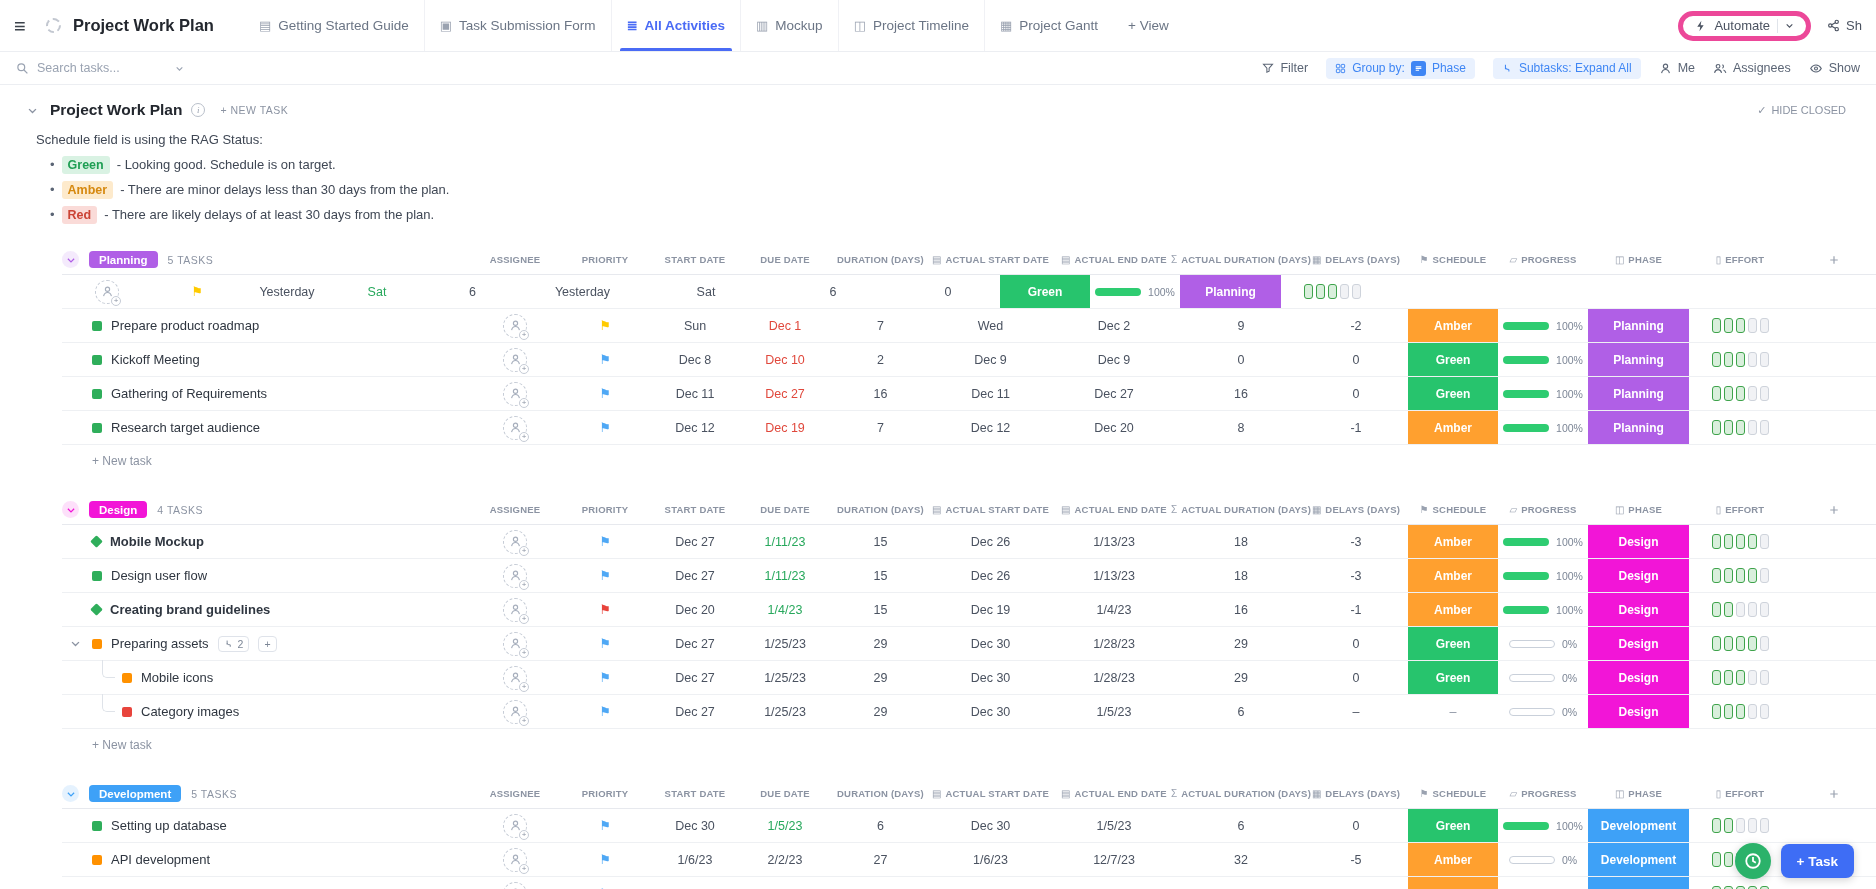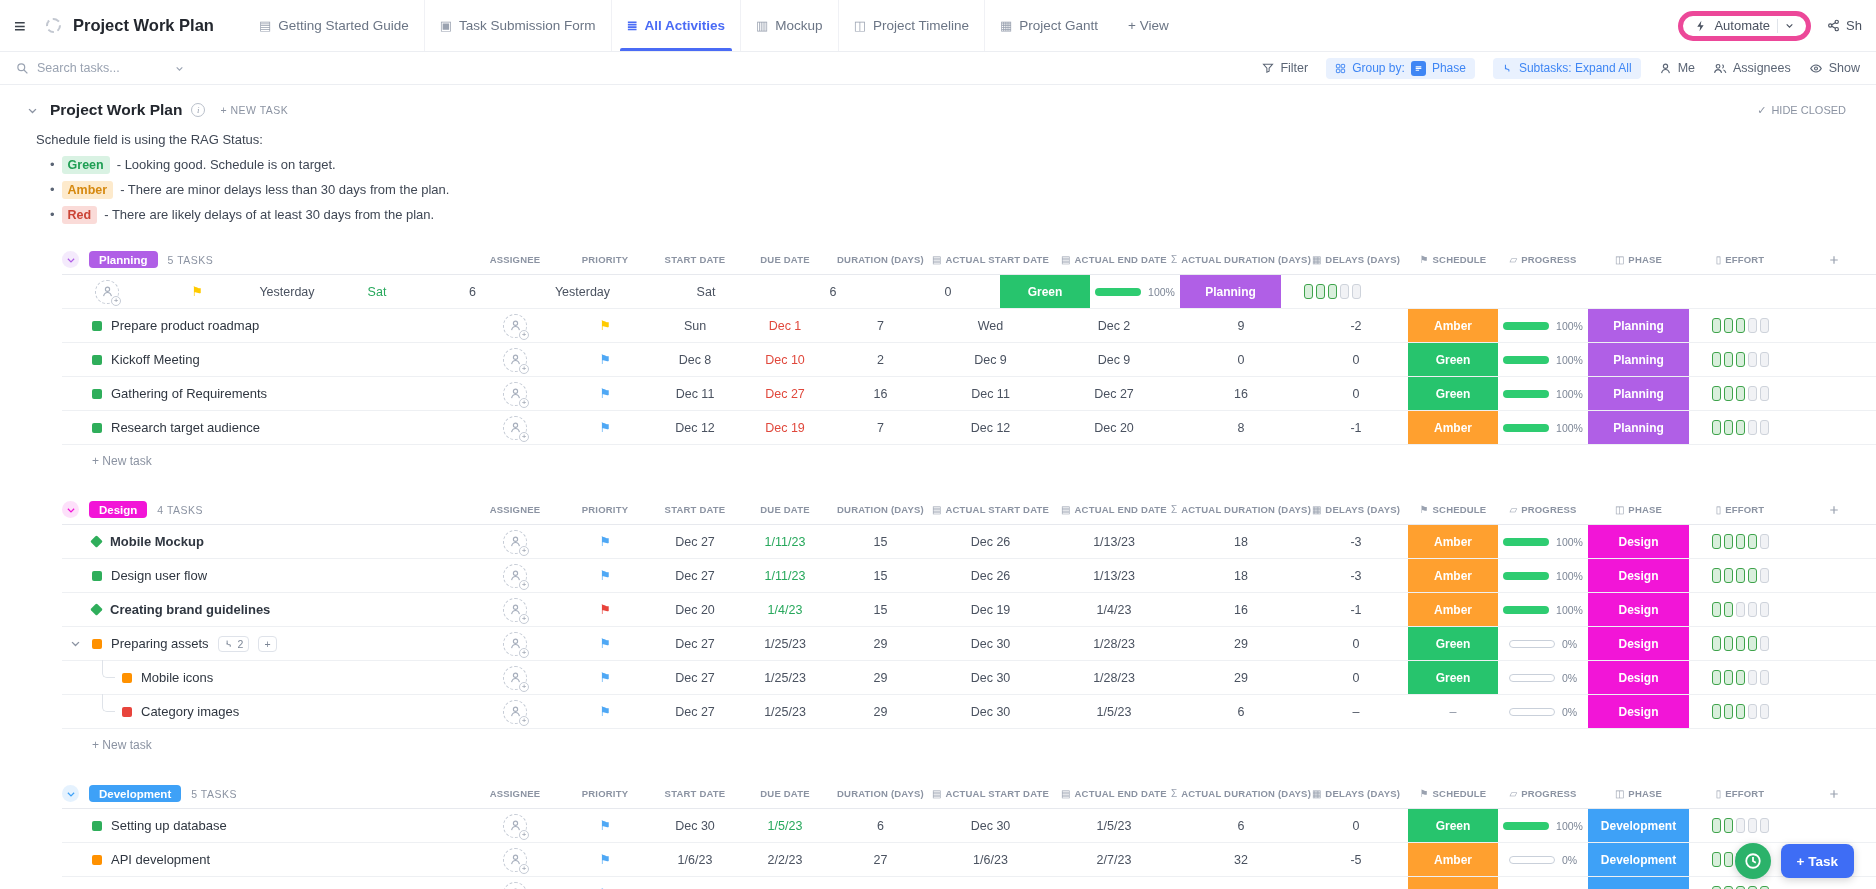--- a/index.html
+++ b/index.html
@@ -1230,21 +1230,21 @@
           <div class="cell col-due">
             <span style="color: rgb(74, 82, 96);">2/2/23</span>
           </div>
           <div class="cell col-duration">
             <span>27</span>
           </div>
           <div class="cell col-actual_start">
             <span>1/6/23</span>
           </div>
           <div class="cell col-actual_end">
-            <span>2/7/23</span>
+            <span>12/7/23</span>
           </div>
           <div class="cell col-actual_duration">
             <span>32</span>
           </div>
           <div class="cell col-delays">
             <span>-5</span>
           </div>
           <div class="cell col-schedule">
             <span class="blk" style="background: rgb(255, 160, 47);">Amber</span>
           </div>

